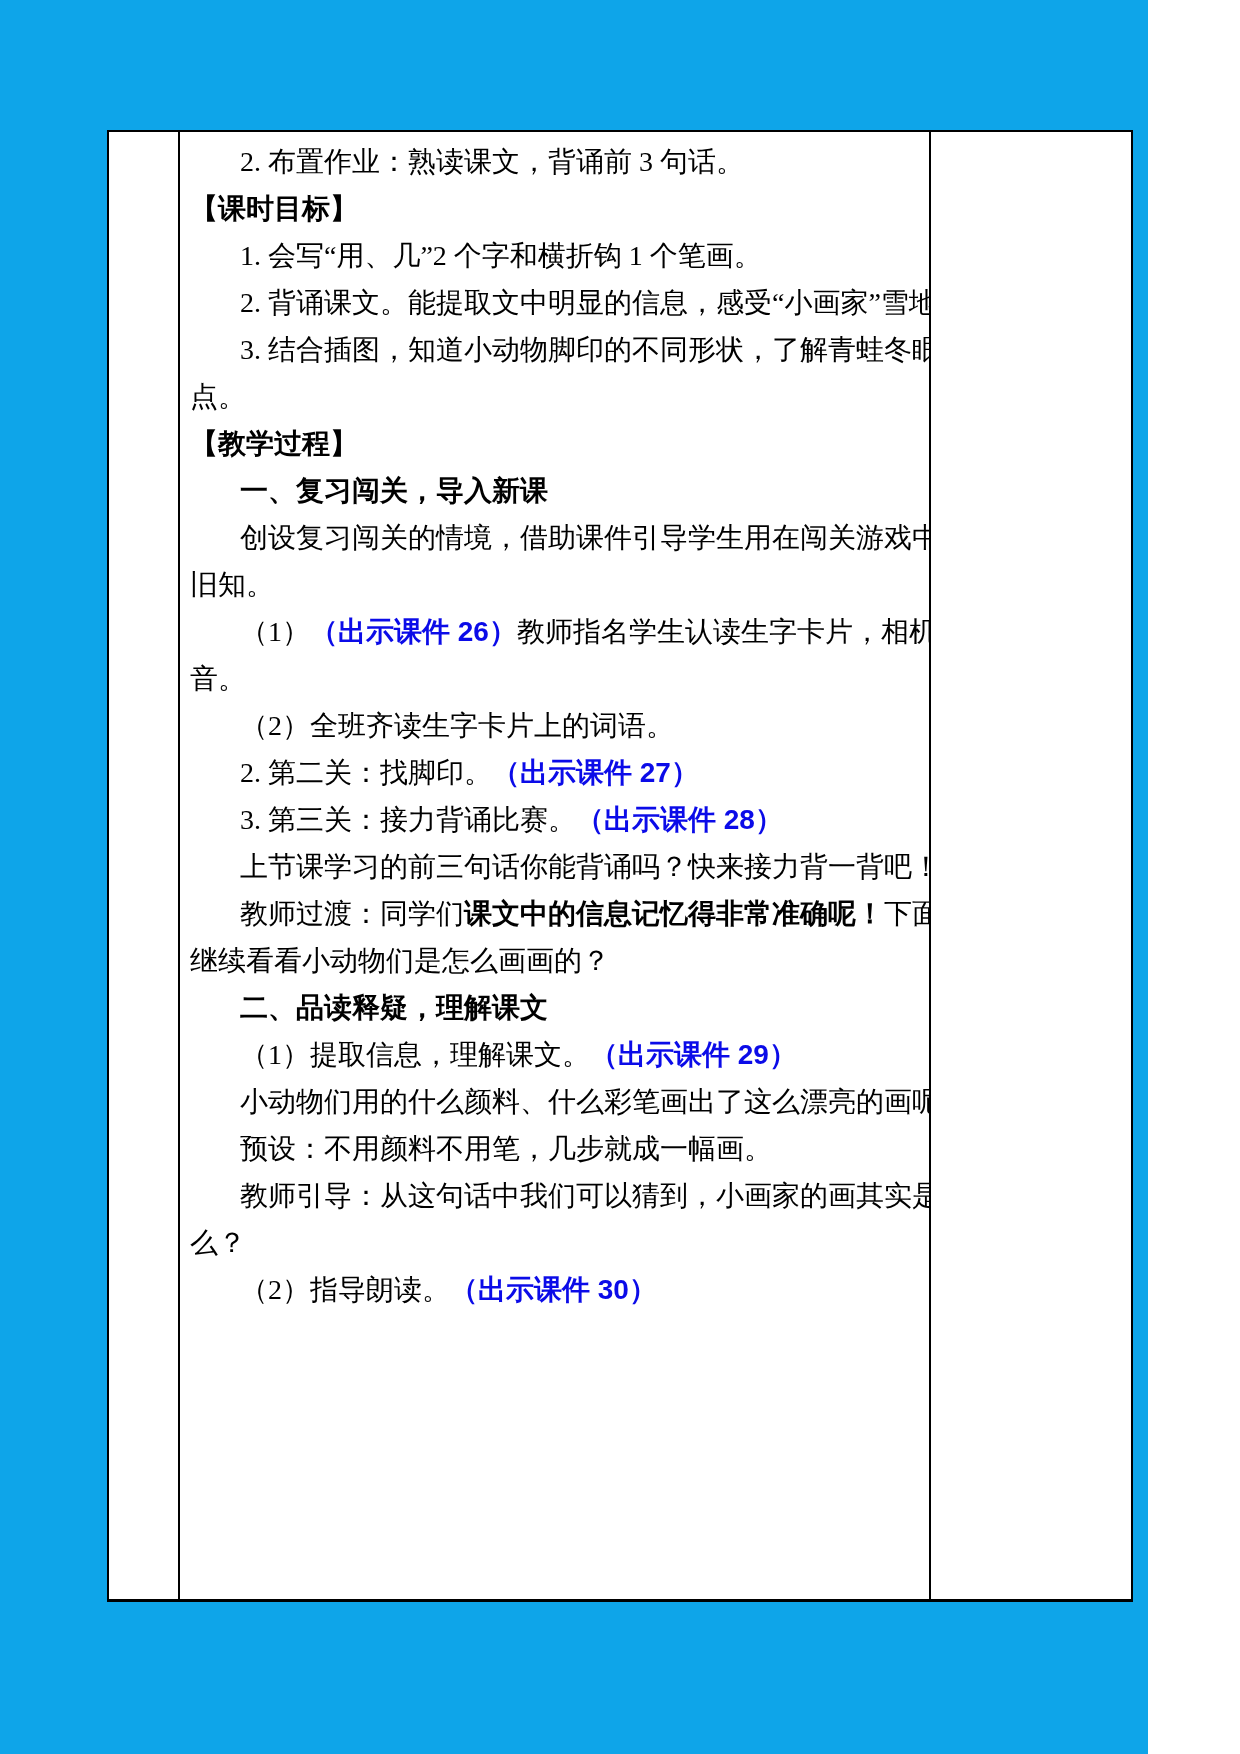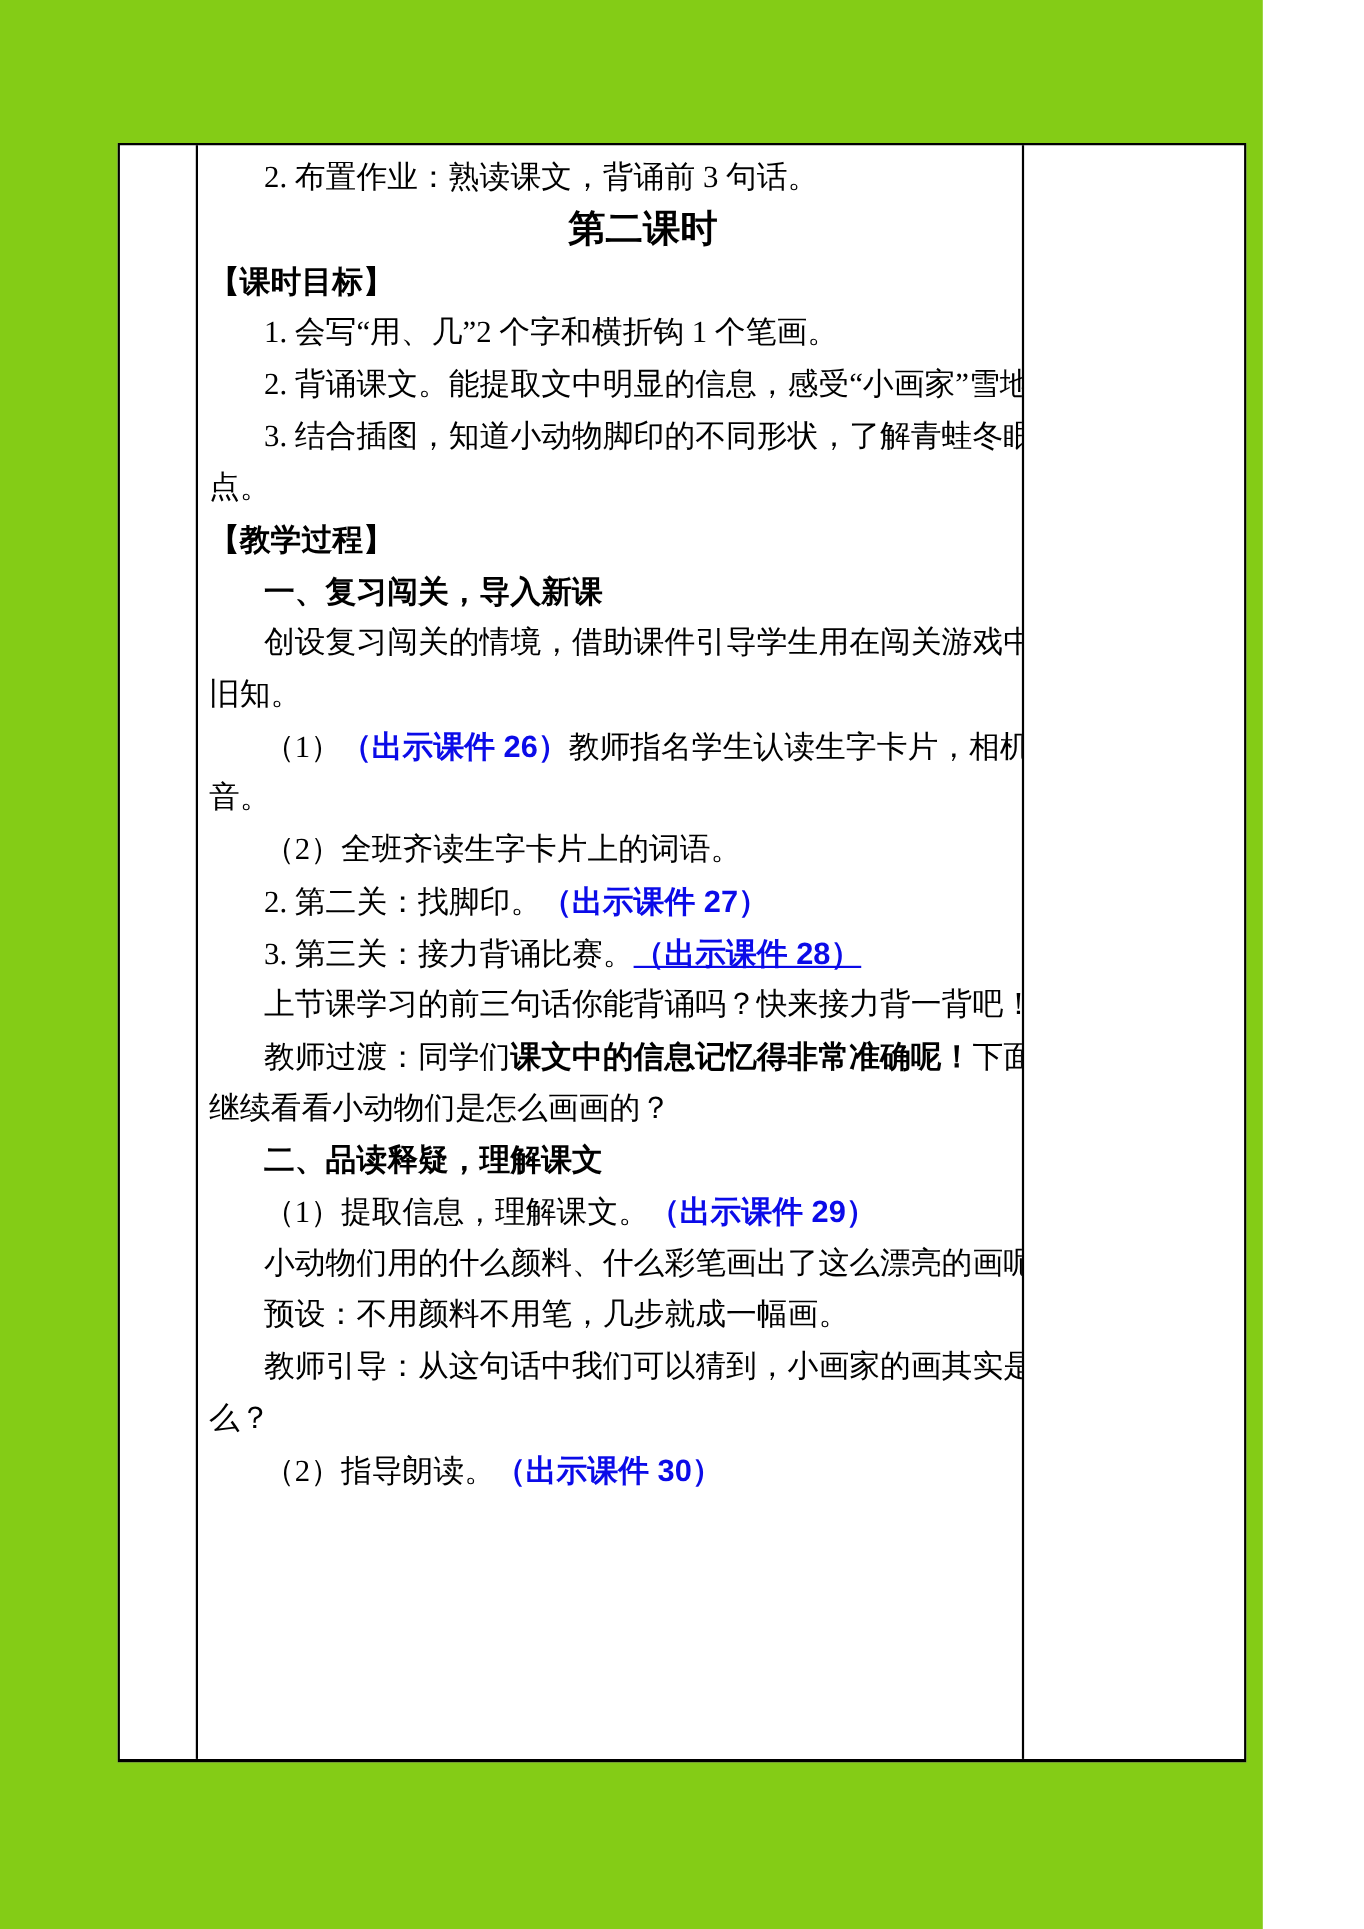--- a/index.html
+++ b/index.html
@@ -4,21 +4,21 @@
 <style>
   html, body {
     margin: 0;
     padding: 0;
     background: #ffffff;
   }
   .page {
     position: relative;
     width: 1148px;
     height: 1754px;
-    background: #84cc16;
+    background: #0ea5e9;
     font-family: "Liberation Serif", serif;
     color: #000000;
     overflow: hidden;
   }
   .doc-table {
     position: absolute;
     left: 107px;
     top: 130px;
     width: 1026px;
     height: 1472px;
@@ -75,35 +75,34 @@
 </style>
 </head>
 <body>
 
 <div class="page">
   <div class="doc-table">
     <div class="col-divider divider-1"></div>
     <div class="col-divider divider-2"></div>
     <div class="main-cell" id="lines-root">
         <div class="line indent"><span class="s-n">2. 布置作业：熟读课文，背诵前 3 句话。</span></div>
-        <div class="line center h1"><span class="s-h">第二课时</span></div>
         <div class="line flush"><span class="s-h">【课时目标】</span></div>
         <div class="line indent"><span class="s-n">1. 会写“用、几”2 个字和横折钩 1 个笔画。</span></div>
         <div class="line indent"><span class="s-n">2. 背诵课文。能提取文中明显的信息，感受“小画家”雪地作</span></div>
         <div class="line indent"><span class="s-n">3. 结合插图，知道小动物脚印的不同形状，了解青蛙冬眠的特</span></div>
         <div class="line flush"><span class="s-n">点。</span></div>
         <div class="line flush"><span class="s-h">【教学过程】</span></div>
         <div class="line indent"><span class="s-h">一、复习闯关，导入新课</span></div>
         <div class="line indent"><span class="s-n">创设复习闯关的情境，借助课件引导学生用在闯关游戏中复习</span></div>
         <div class="line flush"><span class="s-n">旧知。</span></div>
         <div class="line indent"><span class="s-n">（1）</span><span class="s-b" style="color: rgb(11, 11, 232);">（出示课件 26）</span><span class="s-n">教师指名学生认读生字卡片，相机正</span></div>
         <div class="line flush"><span class="s-n">音。</span></div>
         <div class="line indent"><span class="s-n">（2）全班齐读生字卡片上的词语。</span></div>
         <div class="line indent"><span class="s-n">2. 第二关：找脚印。</span><span class="s-b" style="color: rgb(11, 11, 232);">（出示课件 27）</span></div>
-        <div class="line indent"><span class="s-n">3. 第三关：接力背诵比赛。</span><span class="s-b" style="color: rgb(11, 11, 232); text-decoration: underline;">（出示课件 28）</span></div>
+        <div class="line indent"><span class="s-n">3. 第三关：接力背诵比赛。</span><span class="s-b" style="color: rgb(11, 11, 232);">（出示课件 28）</span></div>
         <div class="line indent"><span class="s-n">上节课学习的前三句话你能背诵吗？快来接力背一背吧！</span></div>
         <div class="line indent"><span class="s-n">教师过渡：同学们</span><span class="s-h">课文中的信息记忆得非常准确呢！</span><span class="s-n">下面咱们</span></div>
         <div class="line flush"><span class="s-n">继续看看小动物们是怎么画画的？</span></div>
         <div class="line indent"><span class="s-h">二、品读释疑，理解课文</span></div>
         <div class="line indent"><span class="s-n">（1）提取信息，理解课文。</span><span class="s-b" style="color: rgb(11, 11, 232);">（出示课件 29）</span></div>
         <div class="line indent"><span class="s-n">小动物们用的什么颜料、什么彩笔画出了这么漂亮的画呢？</span></div>
         <div class="line indent"><span class="s-n">预设：不用颜料不用笔，几步就成一幅画。</span></div>
         <div class="line indent"><span class="s-n">教师引导：从这句话中我们可以猜到，小画家的画其实是什</span></div>
         <div class="line flush"><span class="s-n">么？</span></div>
         <div class="line indent"><span class="s-n">（2）指导朗读。</span><span class="s-b" style="color: rgb(11, 11, 232);">（出示课件 30）</span></div>

